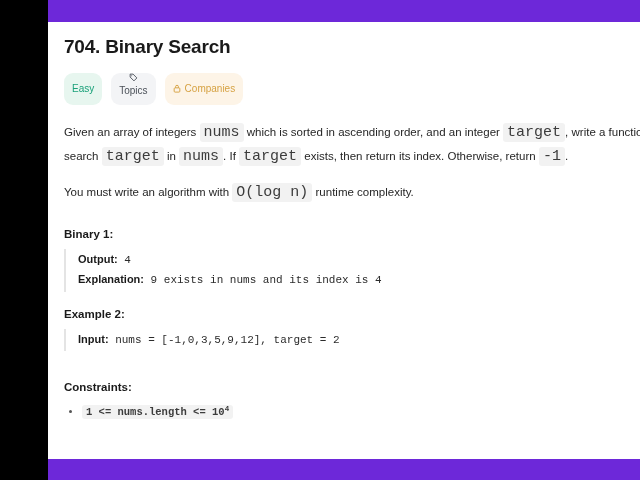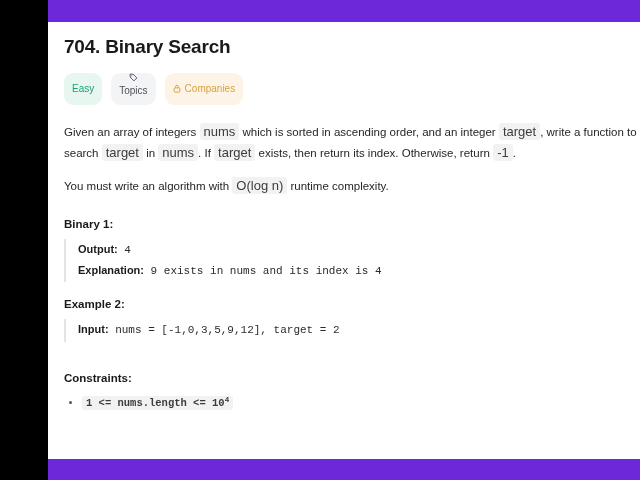--- a/index.html
+++ b/index.html
@@ -73,22 +73,22 @@
 
   .para {
     font-size: 11.5px;
     line-height: 1.62;
     color: #262626;
     margin: 0 0 12px 0;
   }
   .para.second { margin-bottom: 0; }
 
   code.inline {
-    font-family: Liberation Sans, sans-serif;
-    font-size: 13px;
+    font-family: Liberation Mono, monospace;
+    font-size: 15px;
     background: #f2f2f2;
     color: #3c3c3c;
     border-radius: 3px;
     padding: 1px 4px;
     white-space: nowrap;
   }
 
   .section-head {
     font-size: 11.5px;
     font-weight: bold;

